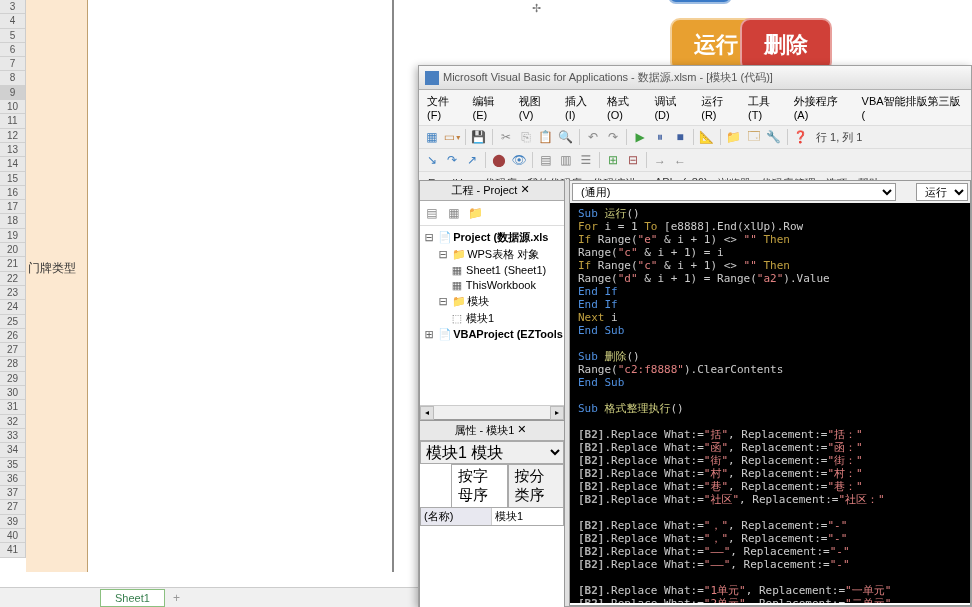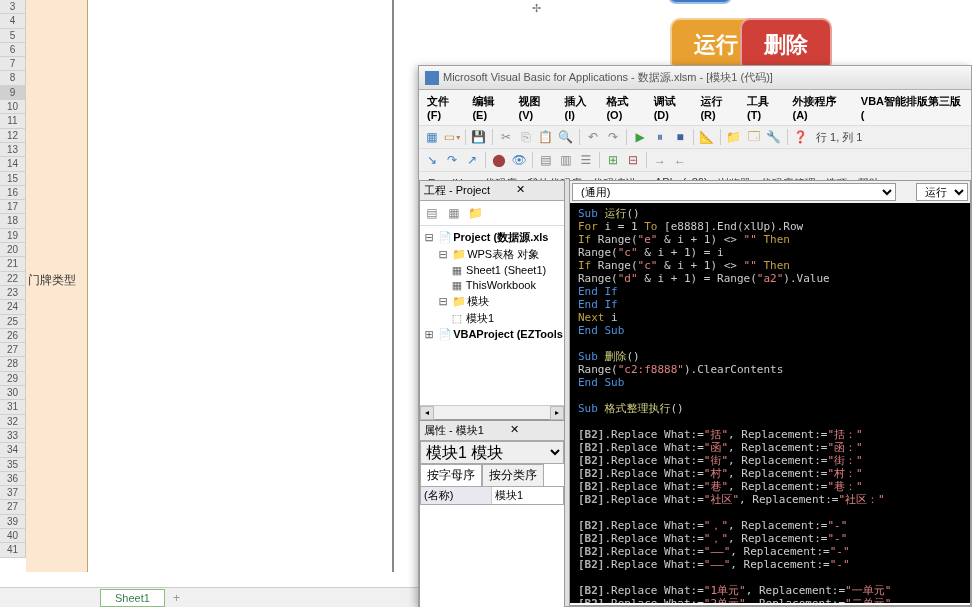--- a/index.html
+++ b/index.html
@@ -41,21 +41,21 @@
     .col-area {
       position: absolute;
       left: 26px; top: 0;
       width: 62px;
       height: 572px;
       background: #fce8d0;
       border-right: 1px solid #c0a070;
     }
     .col-label {
       position: absolute;
-      left: 28px; top: 272px;
+      left: 28px; top: 260px;
       font-size: 12px;
       color: #333;
     }
     .grid-divider {
       position: absolute;
       left: 392px; top: 0;
       width: 2px; height: 572px;
       background: #888;
     }
     
@@ -147,21 +147,20 @@
       display: flex;
       gap: 2px;
       padding: 2px 4px;
       background: #f5f5f5;
       border-bottom: 1px solid #ddd;
       font-size: 11px;
     }
     .vba-menu-item {
       padding: 2px 4px;
       cursor: pointer;
-      font-weight: bold;
     }
     
     .vba-toolbar {
       display: flex;
       gap: 2px;
       padding: 2px 4px;
       background: #f0f0f0;
       border-bottom: 1px solid #ddd;
       align-items: center;
     }
@@ -212,22 +211,21 @@
       height: 240px;
       background: #fff;
       border: 1px solid #999;
     }
     .panel-title {
       background: #e8e8e8;
       padding: 2px 4px;
       font-size: 11px;
       border-bottom: 1px solid #aaa;
       display: flex;
-      justify-content: flex-start;
-      gap: 23px;
+      justify-content: center;
     }
     .panel-close {
       cursor: pointer;
       padding: 0 3px;
     }
     .panel-toolbar {
       display: flex;
       gap: 4px;
       padding: 3px;
       border-bottom: 1px solid #ddd;
@@ -281,21 +279,22 @@
       border: 1px solid #999;
     }
     .props-dropdown {
       width: 100%;
       font-size: 16px;
       border: 1px solid #aaa;
       padding: 1px;
     }
     .props-tabs {
       display: flex;
-      font-size: 12px;
+      font-size: 15px;
+      margin-left: 31px;
     }
     .props-tab {
       padding: 2px 6px;
       border: 1px solid #aaa;
       border-bottom: none;
       background: #f0f0f0;
       cursor: pointer;
     }
     .props-tab.active {
       background: #fff;

